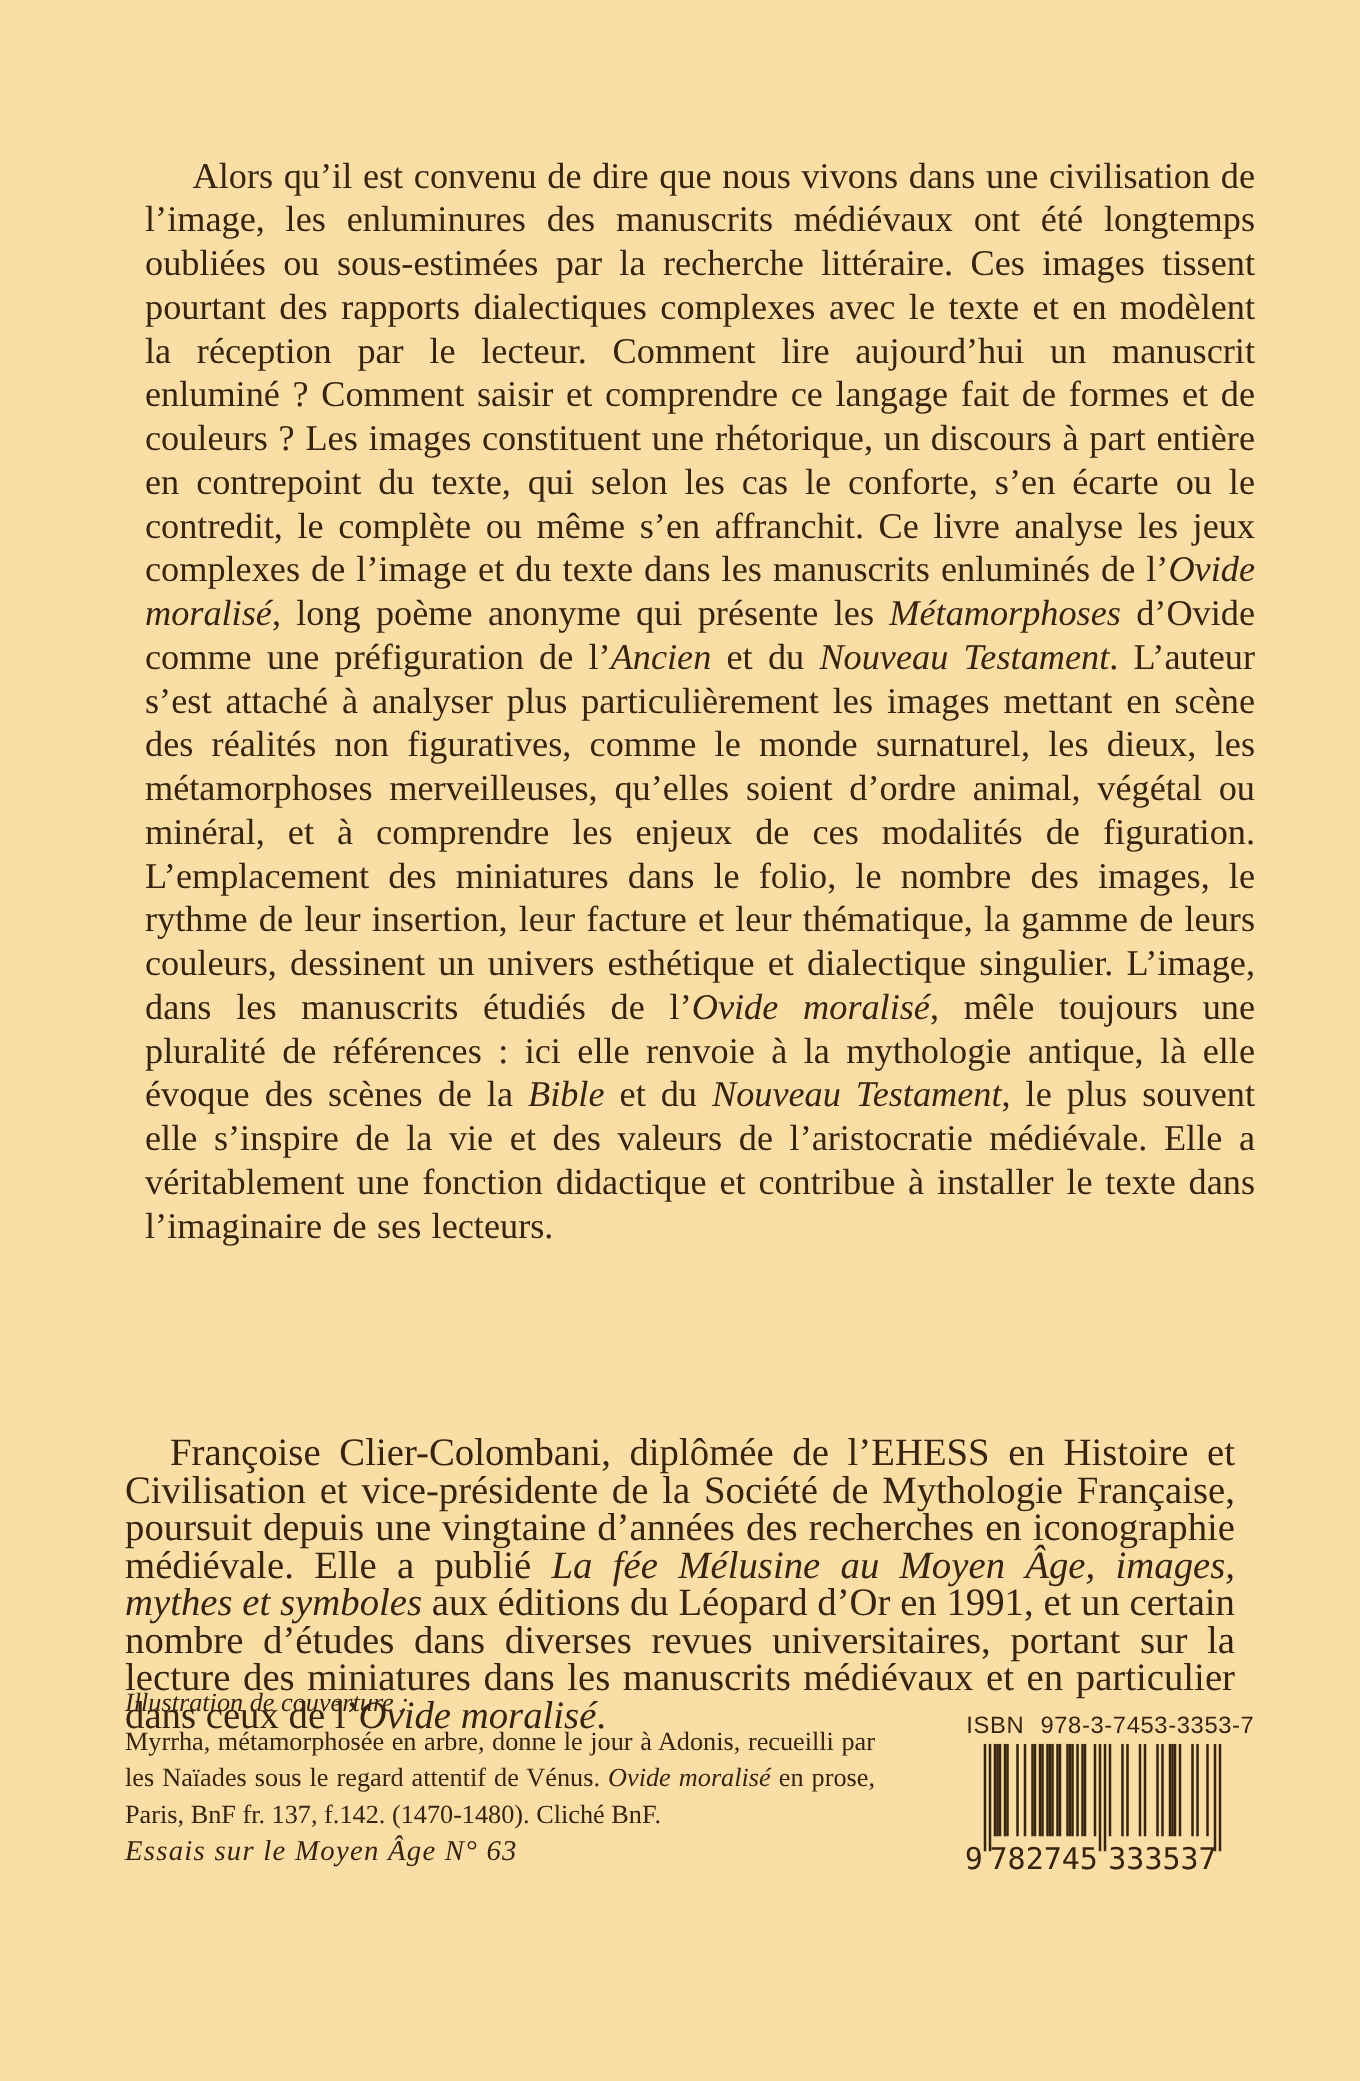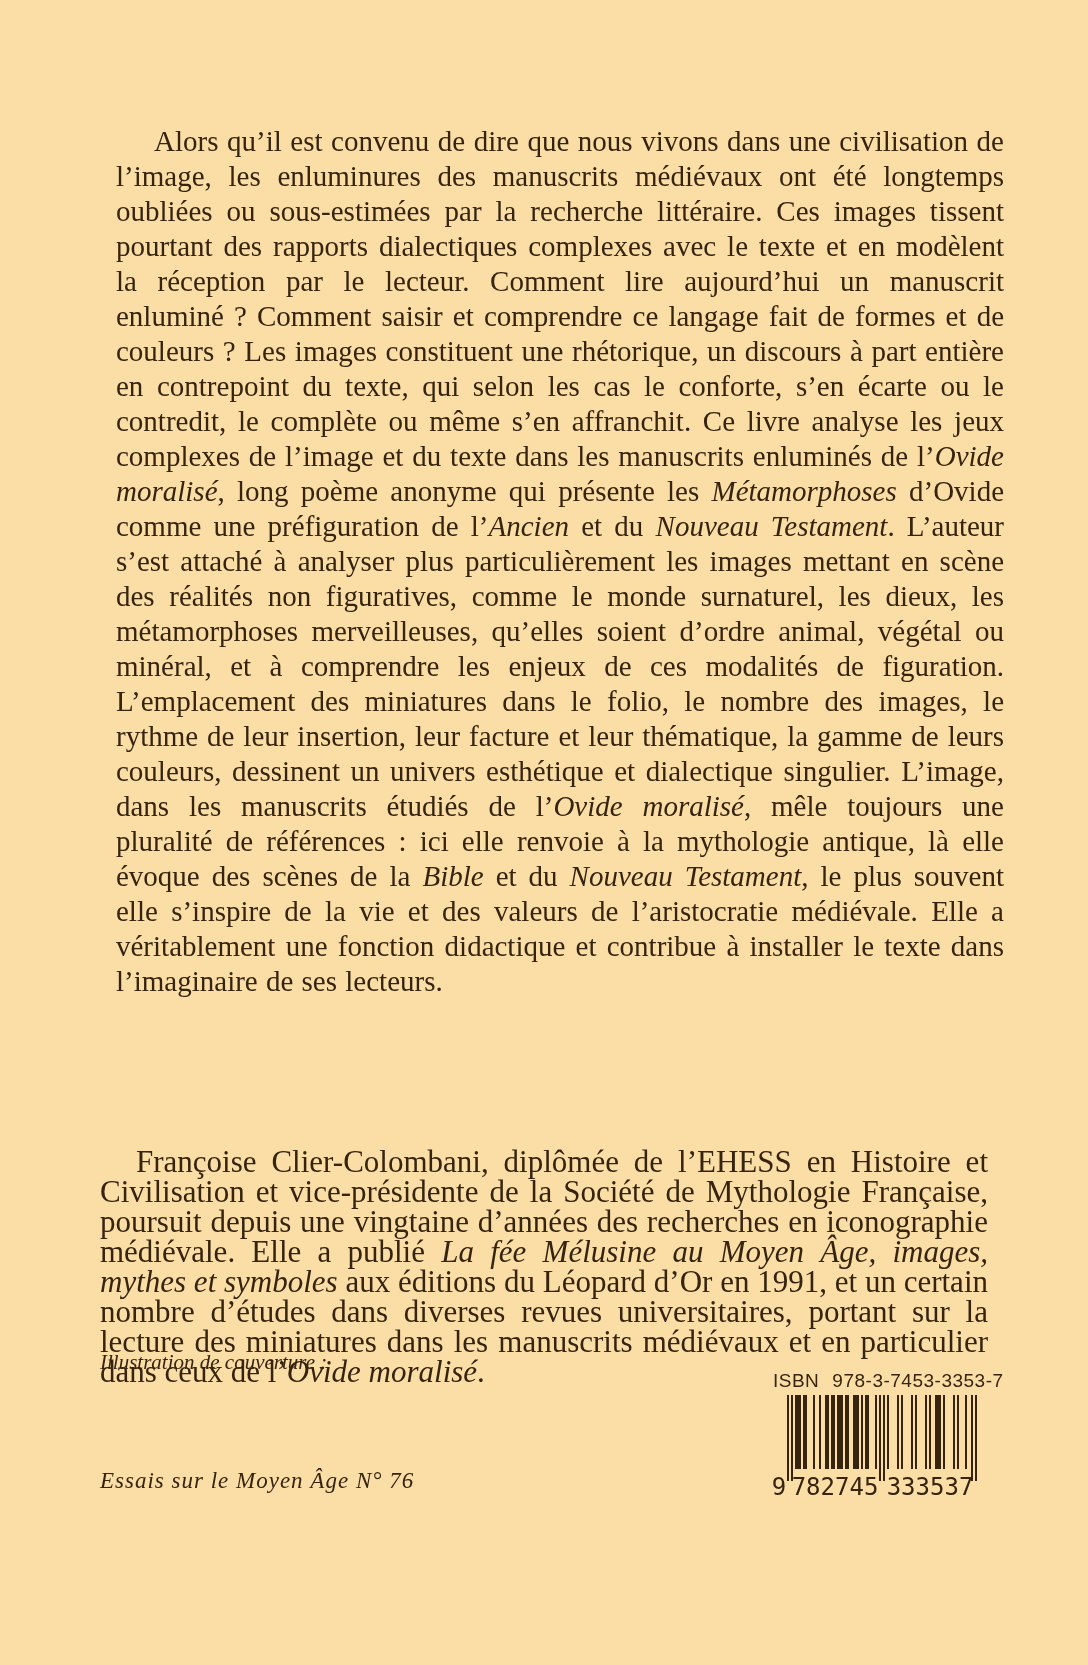--- a/index.html
+++ b/index.html
@@ -52,23 +52,24 @@
 </style>
 </head>
 <body>
 
 <p class="synopsis"><span>Alors qu’il est convenu de dire que nous vivons dans une civilisation de l’image, les enluminures des manuscrits médiévaux ont été longtemps oubliées ou sous-estimées par la recherche littéraire. Ces images tissent pourtant des rapports dialectiques complexes avec le texte et en modèlent la réception par le lecteur. Comment lire aujourd’hui un manuscrit enluminé&nbsp;? Comment saisir et comprendre ce langage fait de formes et de couleurs&nbsp;? Les images constituent une rhétorique, un discours à part entière en contrepoint du texte, qui selon les cas le conforte, s’en écarte ou le contredit, le complète ou même s’en affranchit. Ce livre analyse les jeux complexes de l’image et du texte dans les manuscrits enluminés de l’</span><i>Ovide moralisé</i><span>, long poème anonyme qui présente les </span><i>Métamorphoses</i><span> d’Ovide comme une préfiguration de l’</span><i>Ancien</i><span> et du </span><i>Nouveau Testament</i><span>. L’auteur s’est attaché à analyser plus particulièrement les images mettant en scène des réalités non figuratives, comme le monde surnaturel, les dieux, les métamorphoses merveilleuses, qu’elles soient d’ordre animal, végétal ou minéral, et à comprendre les enjeux de ces modalités de figuration. L’emplacement des miniatures dans le folio, le nombre des images, le rythme de leur insertion, leur facture et leur thématique, la gamme de leurs couleurs, dessinent un univers esthétique et dialectique singulier. L’image, dans les manuscrits étudiés de l’</span><i>Ovide moralisé</i><span>, mêle toujours une pluralité de références&nbsp;: ici elle renvoie à la mythologie antique, là elle évoque des scènes de la </span><i>Bible</i><span> et du </span><i>Nouveau Testament</i><span>, le plus souvent elle s’inspire de la vie et des valeurs de l’aristocratie médiévale. Elle a véritablement une fonction didactique et contribue à installer le texte dans l’imaginaire de ses lecteurs.</span></p>
 
 <p class="bio"><span>Françoise Clier-Colombani, diplômée de l’EHESS en Histoire et Civilisation et vice-présidente de la Société de Mythologie Française, poursuit depuis une vingtaine d’années des recherches en iconographie médiévale. Elle a publié </span><i>La fée Mélusine au Moyen Âge, images, mythes et symboles</i><span> aux éditions du Léopard d’Or en 1991, et un certain nombre d’études dans diverses revues universitaires, portant sur la lecture des miniatures dans les manuscrits médiévaux et en particulier dans ceux de l’</span><i>Ovide moralisé</i><span>.</span></p>
 
 <div class="credit">
   <p class="credit-heading">Illustration de couverture&nbsp;:</p>
+  <p class="credit-body" style="margin:0"><span>Myrrha, métamorphosée en arbre, donne le jour à Adonis, recueilli par les Naïades sous le regard attentif de Vénus. </span><i>Ovide moralisé</i><span> en prose, Paris, BnF fr. 137, f.142. (1470-1480). Cliché BnF.</span></p>
 </div>
 
-<div class="series">Essais sur le Moyen Âge N° 76</div>
+<div class="series">Essais sur le Moyen Âge N° 63</div>
 
 <div class="isbn-block">
   <div class="isbn-row">
     <span>ISBN</span>
     <span>978-3-7453-3353-7</span>
   </div>
   <svg class="barcode-svg" width="218" height="112" viewBox="0 0 218 112" aria-hidden="true">
     <g id="barcode-bars">
         <rect x="14" y="0" width="2" height="86" fill="#36240f"></rect>
         <rect x="18" y="0" width="2" height="86" fill="#36240f"></rect>

